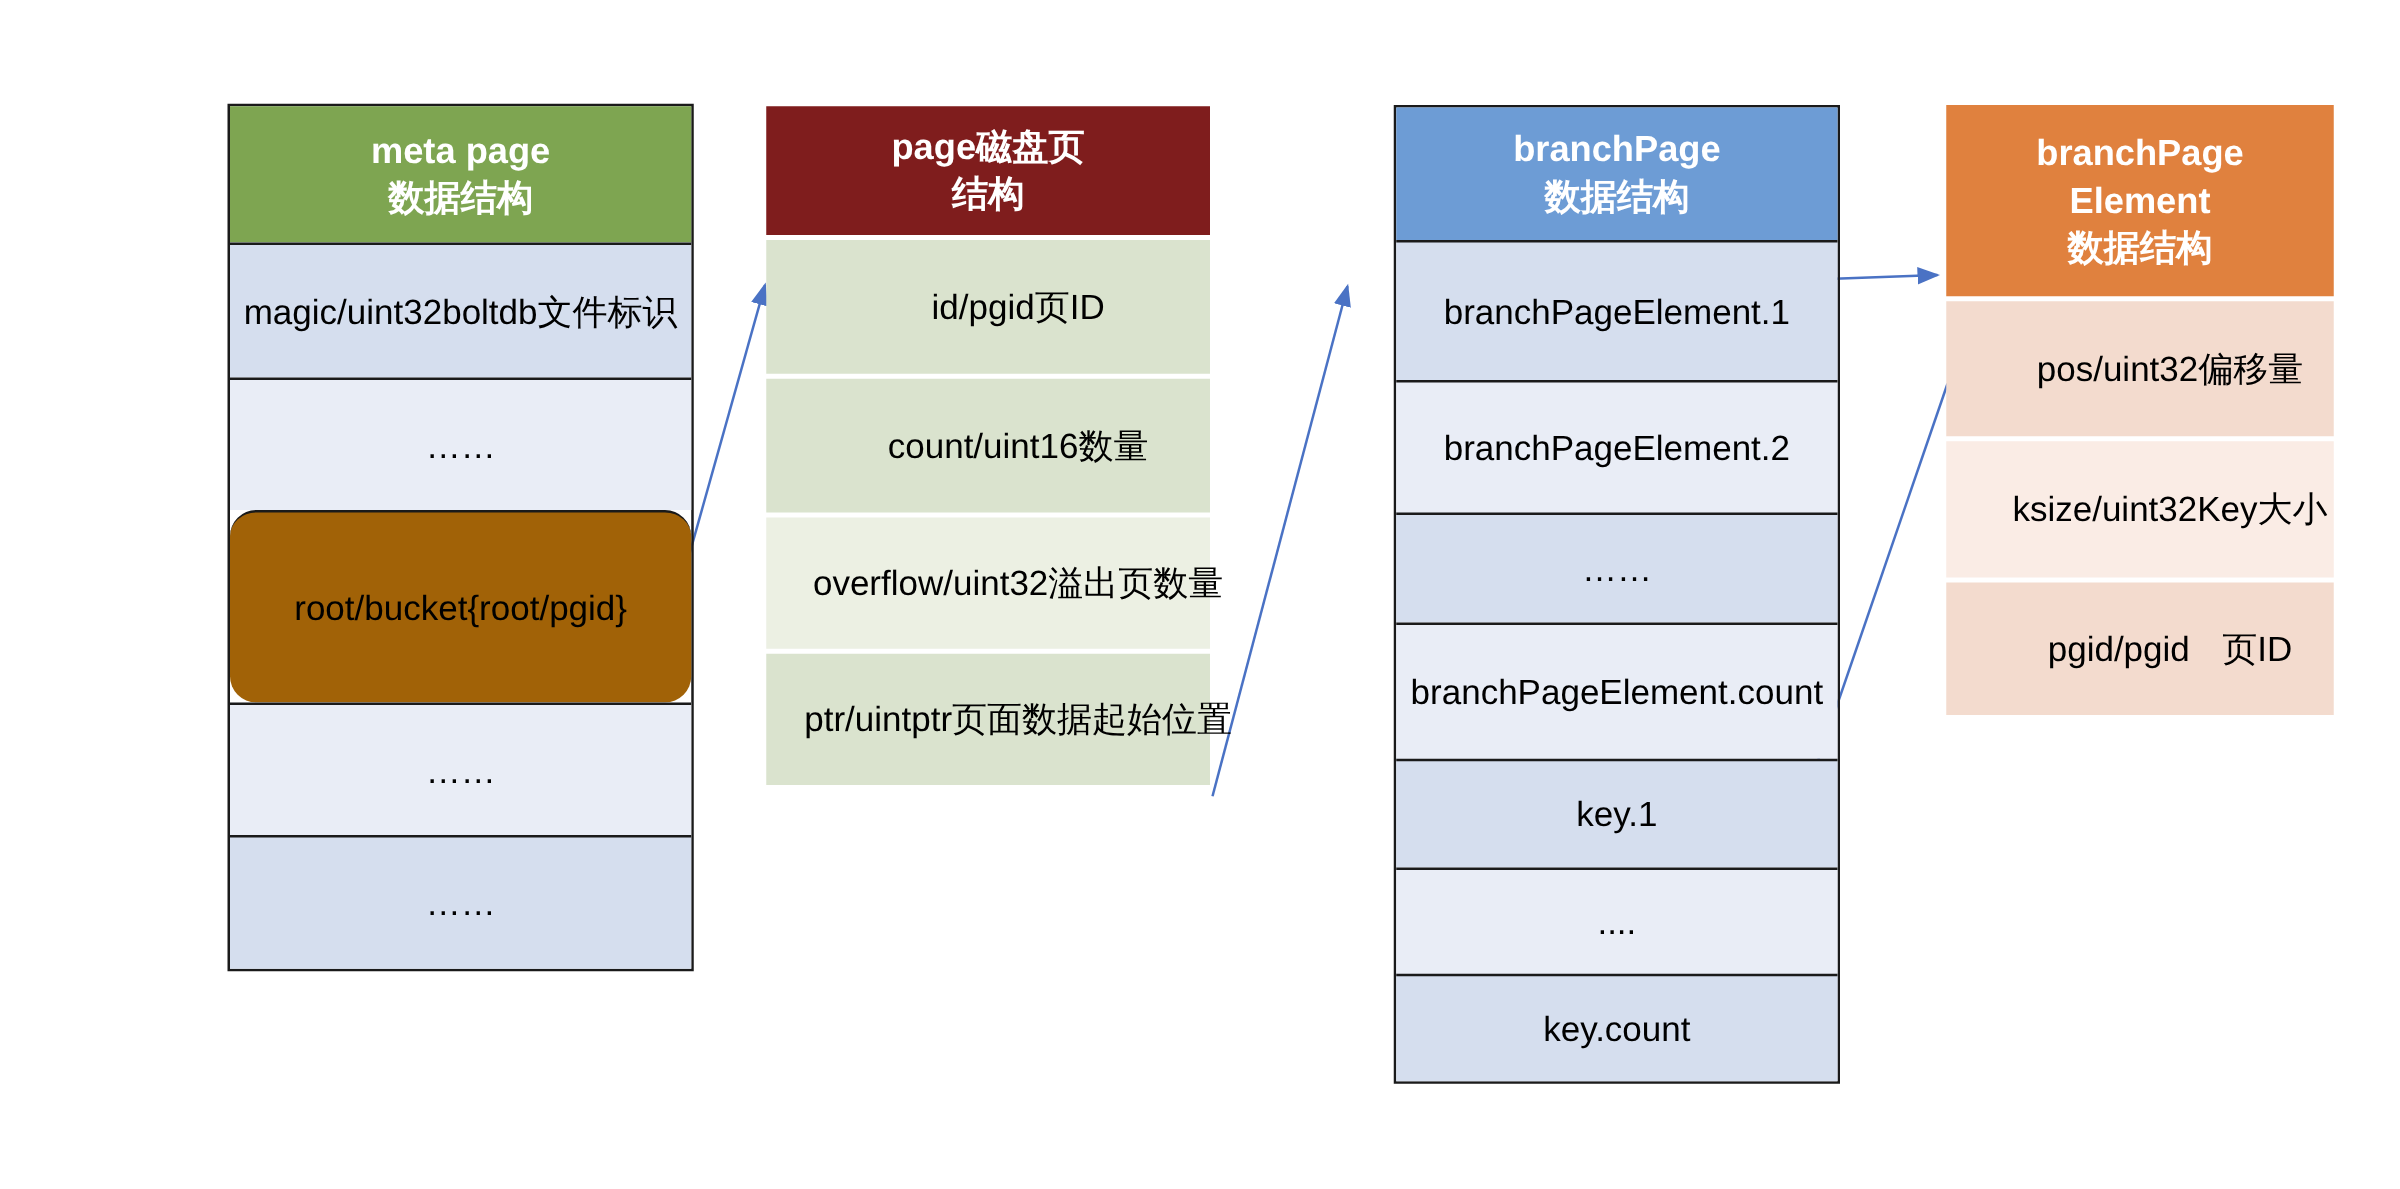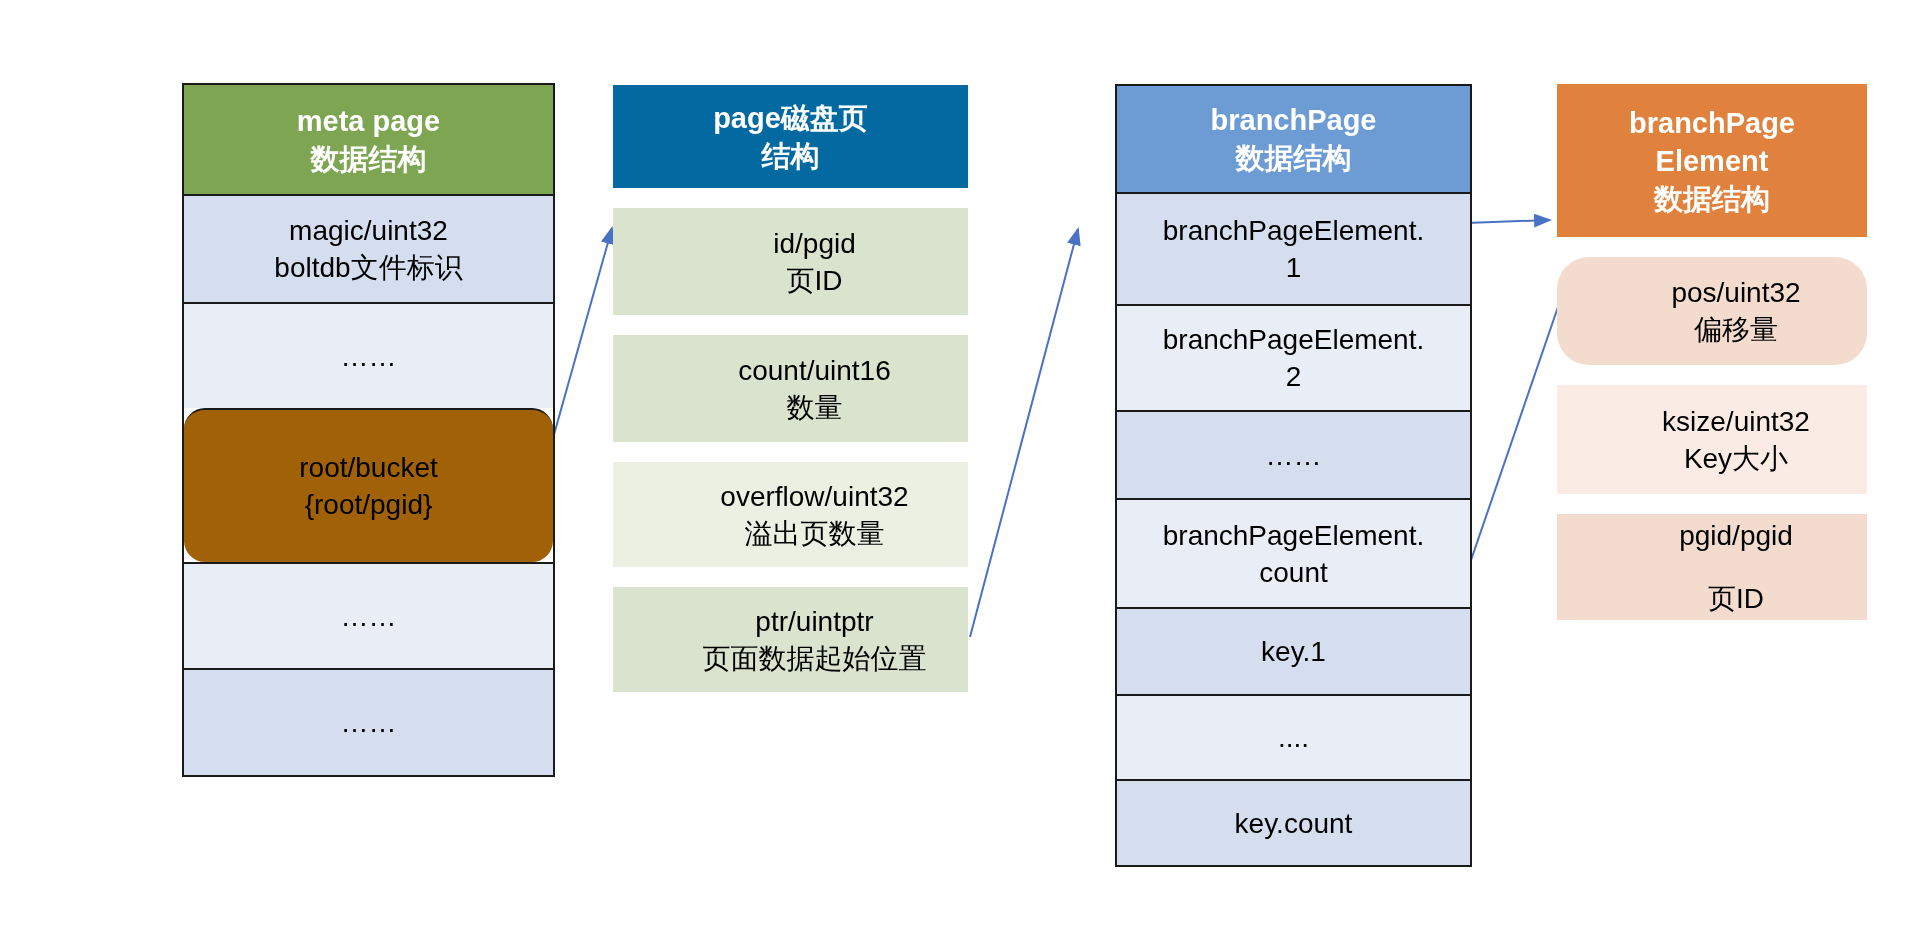--- a/index.html
+++ b/index.html
@@ -13,25 +13,25 @@
   .arrows{position:absolute;left:0;top:0;width:1920px;height:951px;pointer-events:none;}
   .table{position:absolute;box-sizing:border-box;}
   .table.bordered{border:2px solid #1a1a1a;margin-left:32px;}
   .table.bordered .row{border-top:2px solid #1a1a1a;}
   .hdr{
     display:flex;flex-direction:column;justify-content:center;align-items:center;
     color:#ffffff;font-weight:bold;font-size:29px;line-height:38px;
     box-sizing:border-box;text-align:center;
   }
   .row{
-    display:flex;flex-direction:column;justify-content:center;align-items:center;
+    display:flex;justify-content:center;align-items:center;
     font-size:28px;line-height:37px;color:#000000;
     box-sizing:border-box;text-align:center;
   }
-  .table.gapped .row{margin-top:20px;padding-left:48px;}
+  .table.gapped .row{margin-top:4px;padding-left:48px;}
   .ln{white-space:nowrap;}
 </style>
 </head>
 <body>
 
 <div class="canvas">
   <svg class="arrows" viewBox="0 0 1920 951" xmlns="http://www.w3.org/2000/svg">
     <defs>
       <marker id="ah" markerWidth="12" markerHeight="10" refX="8" refY="3.5" orient="auto" markerUnits="strokeWidth">
         <path id="ah-path" d="M0,0 L9,3.5 L0,7 z" fill="#4A72C4"></path>
@@ -62,21 +62,21 @@
           <div class="ln">{root/pgid}</div>
         </div>
         <div class="row" style="height: 106px; background: rgb(233, 237, 246);">
           <div class="ln">……</div>
         </div>
         <div class="row" style="height: 107px; background: rgb(213, 222, 238);">
           <div class="ln">……</div>
         </div>
       </div>
       <div class="table gapped" style="left: 613px; top: 85px; width: 355px;">
-        <div class="hdr" style="height: 103px; background: #0369a1;">
+        <div class="hdr" style="height: 103px; background: #7f1d1d;">
           <div class="ln">page磁盘页</div>
           <div class="ln">结构</div>
         </div>
         <div class="row" style="height: 107px; background: rgb(218, 227, 206);">
           <div class="ln">id/pgid</div>
           <div class="ln">页ID</div>
         </div>
         <div class="row" style="height: 107px; background: rgb(218, 227, 206);">
           <div class="ln">count/uint16</div>
           <div class="ln">数量</div>
@@ -119,21 +119,21 @@
         <div class="row" style="height: 86px; background: rgb(213, 222, 238);">
           <div class="ln">key.count</div>
         </div>
       </div>
       <div class="table gapped" style="left: 1557px; top: 84px; width: 310px;">
         <div class="hdr" style="height: 153px; background: rgb(224, 129, 62);">
           <div class="ln">branchPage</div>
           <div class="ln">Element</div>
           <div class="ln">数据结构</div>
         </div>
-        <div class="row" style="height: 108px; background: rgb(243, 219, 206); border-radius: 32px;">
+        <div class="row" style="height: 108px; background: rgb(243, 219, 206);">
           <div class="ln">pos/uint32</div>
           <div class="ln">偏移量</div>
         </div>
         <div class="row" style="height: 109px; background: rgb(250, 236, 229);">
           <div class="ln">ksize/uint32</div>
           <div class="ln">Key大小</div>
         </div>
         <div class="row" style="height: 106px; background: rgb(243, 219, 206); gap: 26px;">
           <div class="ln">pgid/pgid</div>
           <div class="ln">页ID</div>

